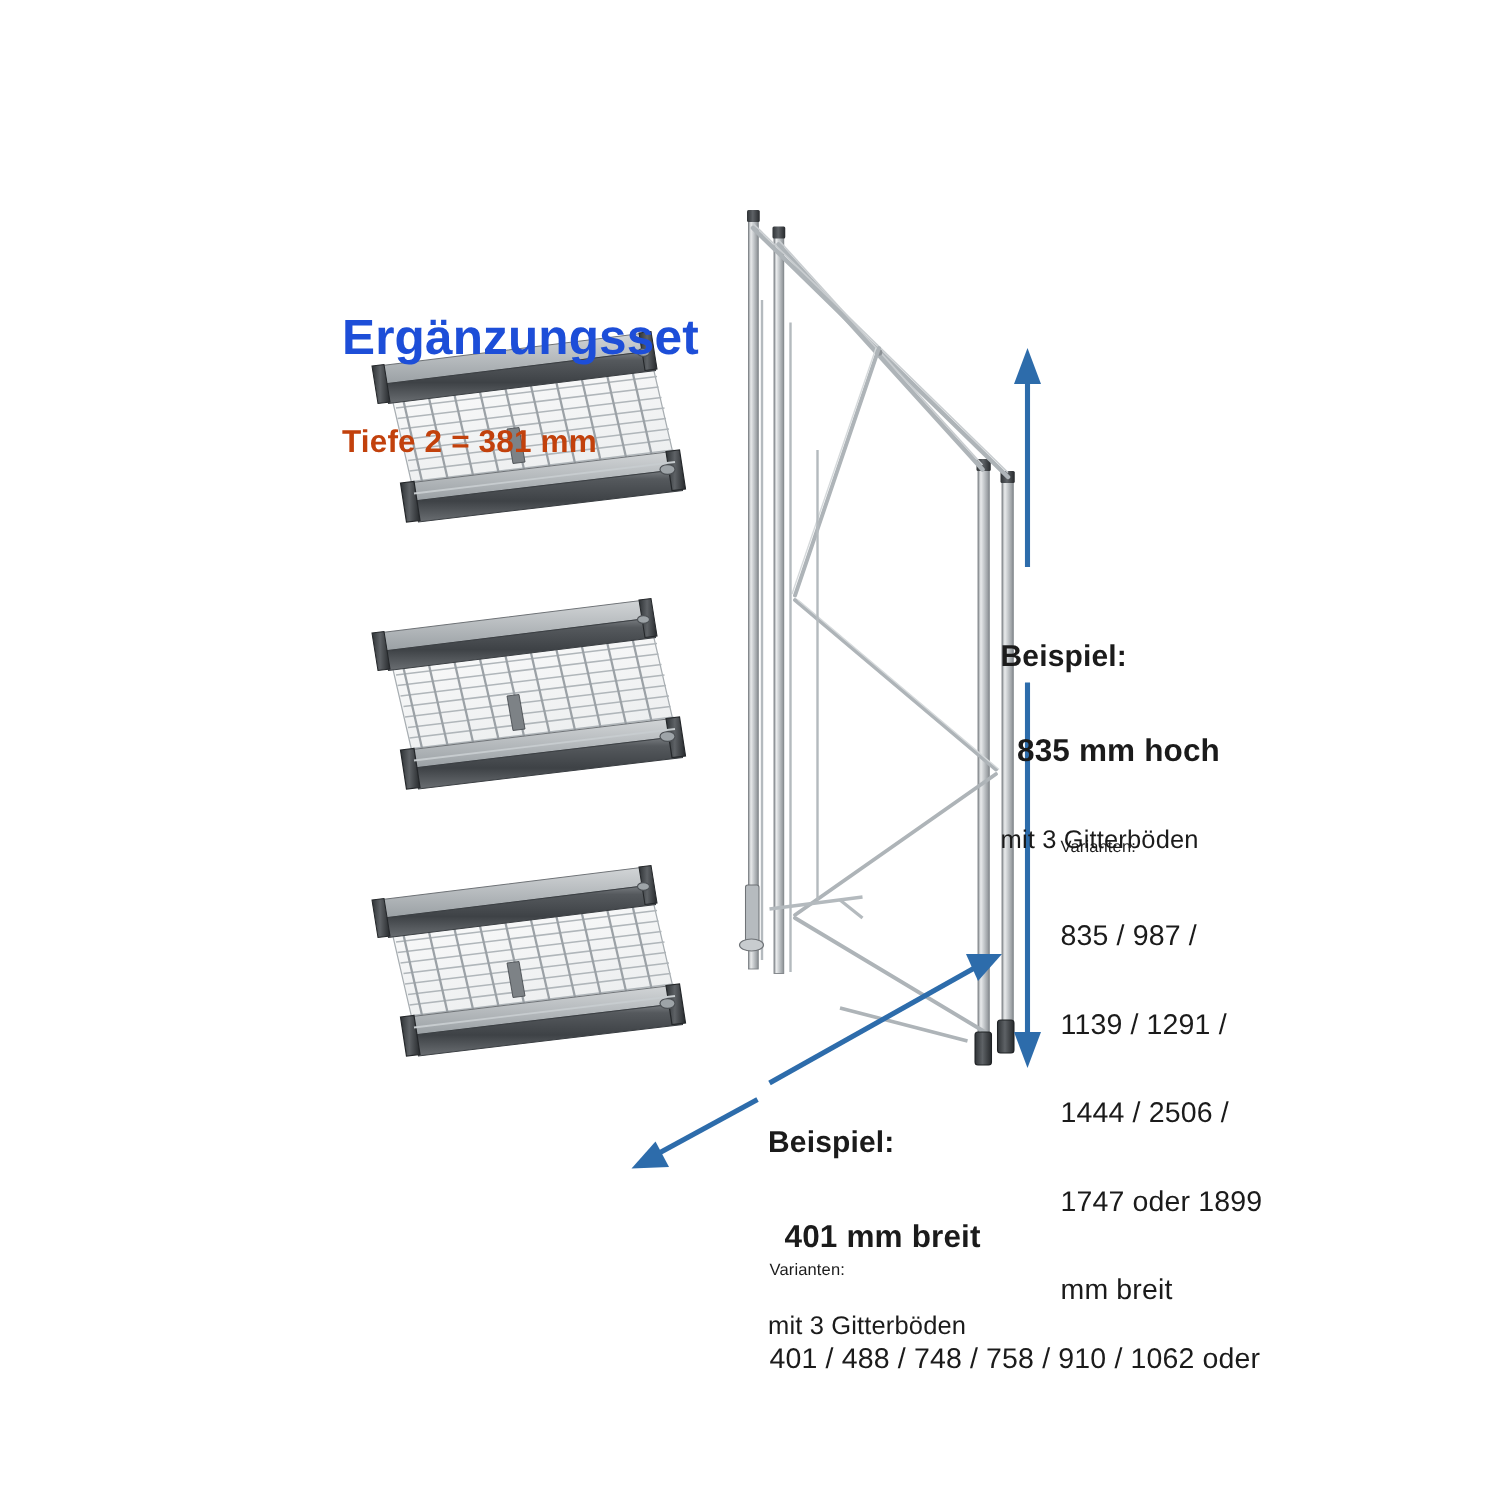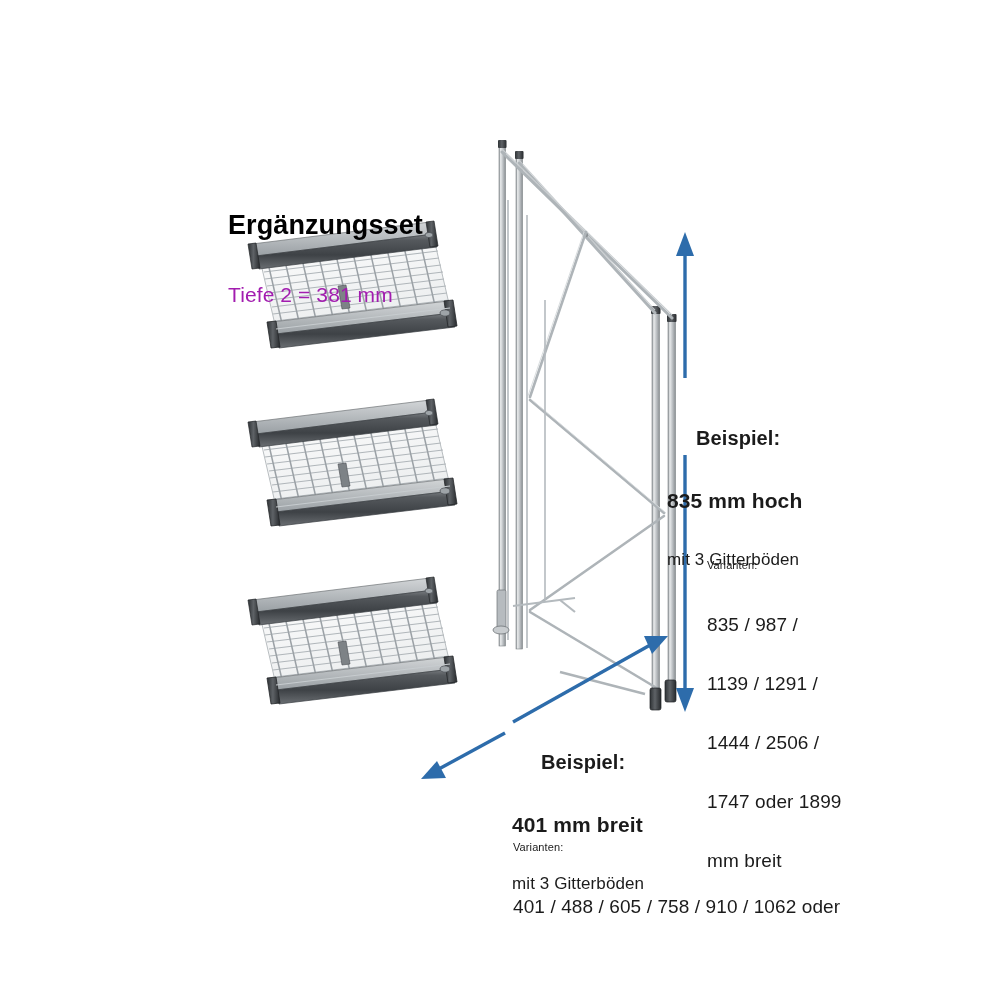--- a/index.html
+++ b/index.html
@@ -30,44 +30,44 @@
     height: 1000px;
   }
   .txt {
     position: absolute;
     white-space: pre;
     letter-spacing: 0.1px;
   }
   
   #title-block { left: 228px; top: 170px; }
   .title-main {
-    font-size: 27px;
+    font-size: 33px;
     font-weight: bold;
     line-height: 38px;
-    color: #000000;
+    color: #1d4ed8;
   }
   .title-sub {
     font-size: 21px;
-    font-weight: normal;
+    font-weight: bold;
     line-height: 26px;
-    color: #a21caf;
+    color: #c2410c;
     margin-top: 2px;
   }
   
   #height-callout { left: 667px; top: 389px; }
   .callout-lead {
     font-size: 20px;
     font-weight: bold;
     line-height: 26px;
-    padding-left: 29px;
   }
   .callout-value {
     font-size: 21px;
     font-weight: bold;
     line-height: 27px;
+    padding-left: 11px;
   }
   .callout-note {
     font-size: 17px;
     font-weight: normal;
     line-height: 20px;
   }
   
   #height-variants { left: 707px; top: 518px; }
   .variants-head {
     font-size: 11px;
@@ -269,16 +269,16 @@
   </div>
 
   <div class="txt" id="width-callout">
     <div class="callout-lead">Beispiel:</div>
     <div class="callout-value">401 mm breit</div>
     <div class="callout-note">mit 3 Gitterböden</div>
   </div>
 
   <div class="txt" id="width-variants">
     <div class="variants-head">Varianten:</div>
-    <div class="variants-line nowrap">401 / 488 / 605 / 758 / 910 / 1062 oder</div>
+    <div class="variants-line nowrap">401 / 488 / 748 / 758 / 910 / 1062 oder</div>
   </div>
 
 </div>
 
 </body></html>

